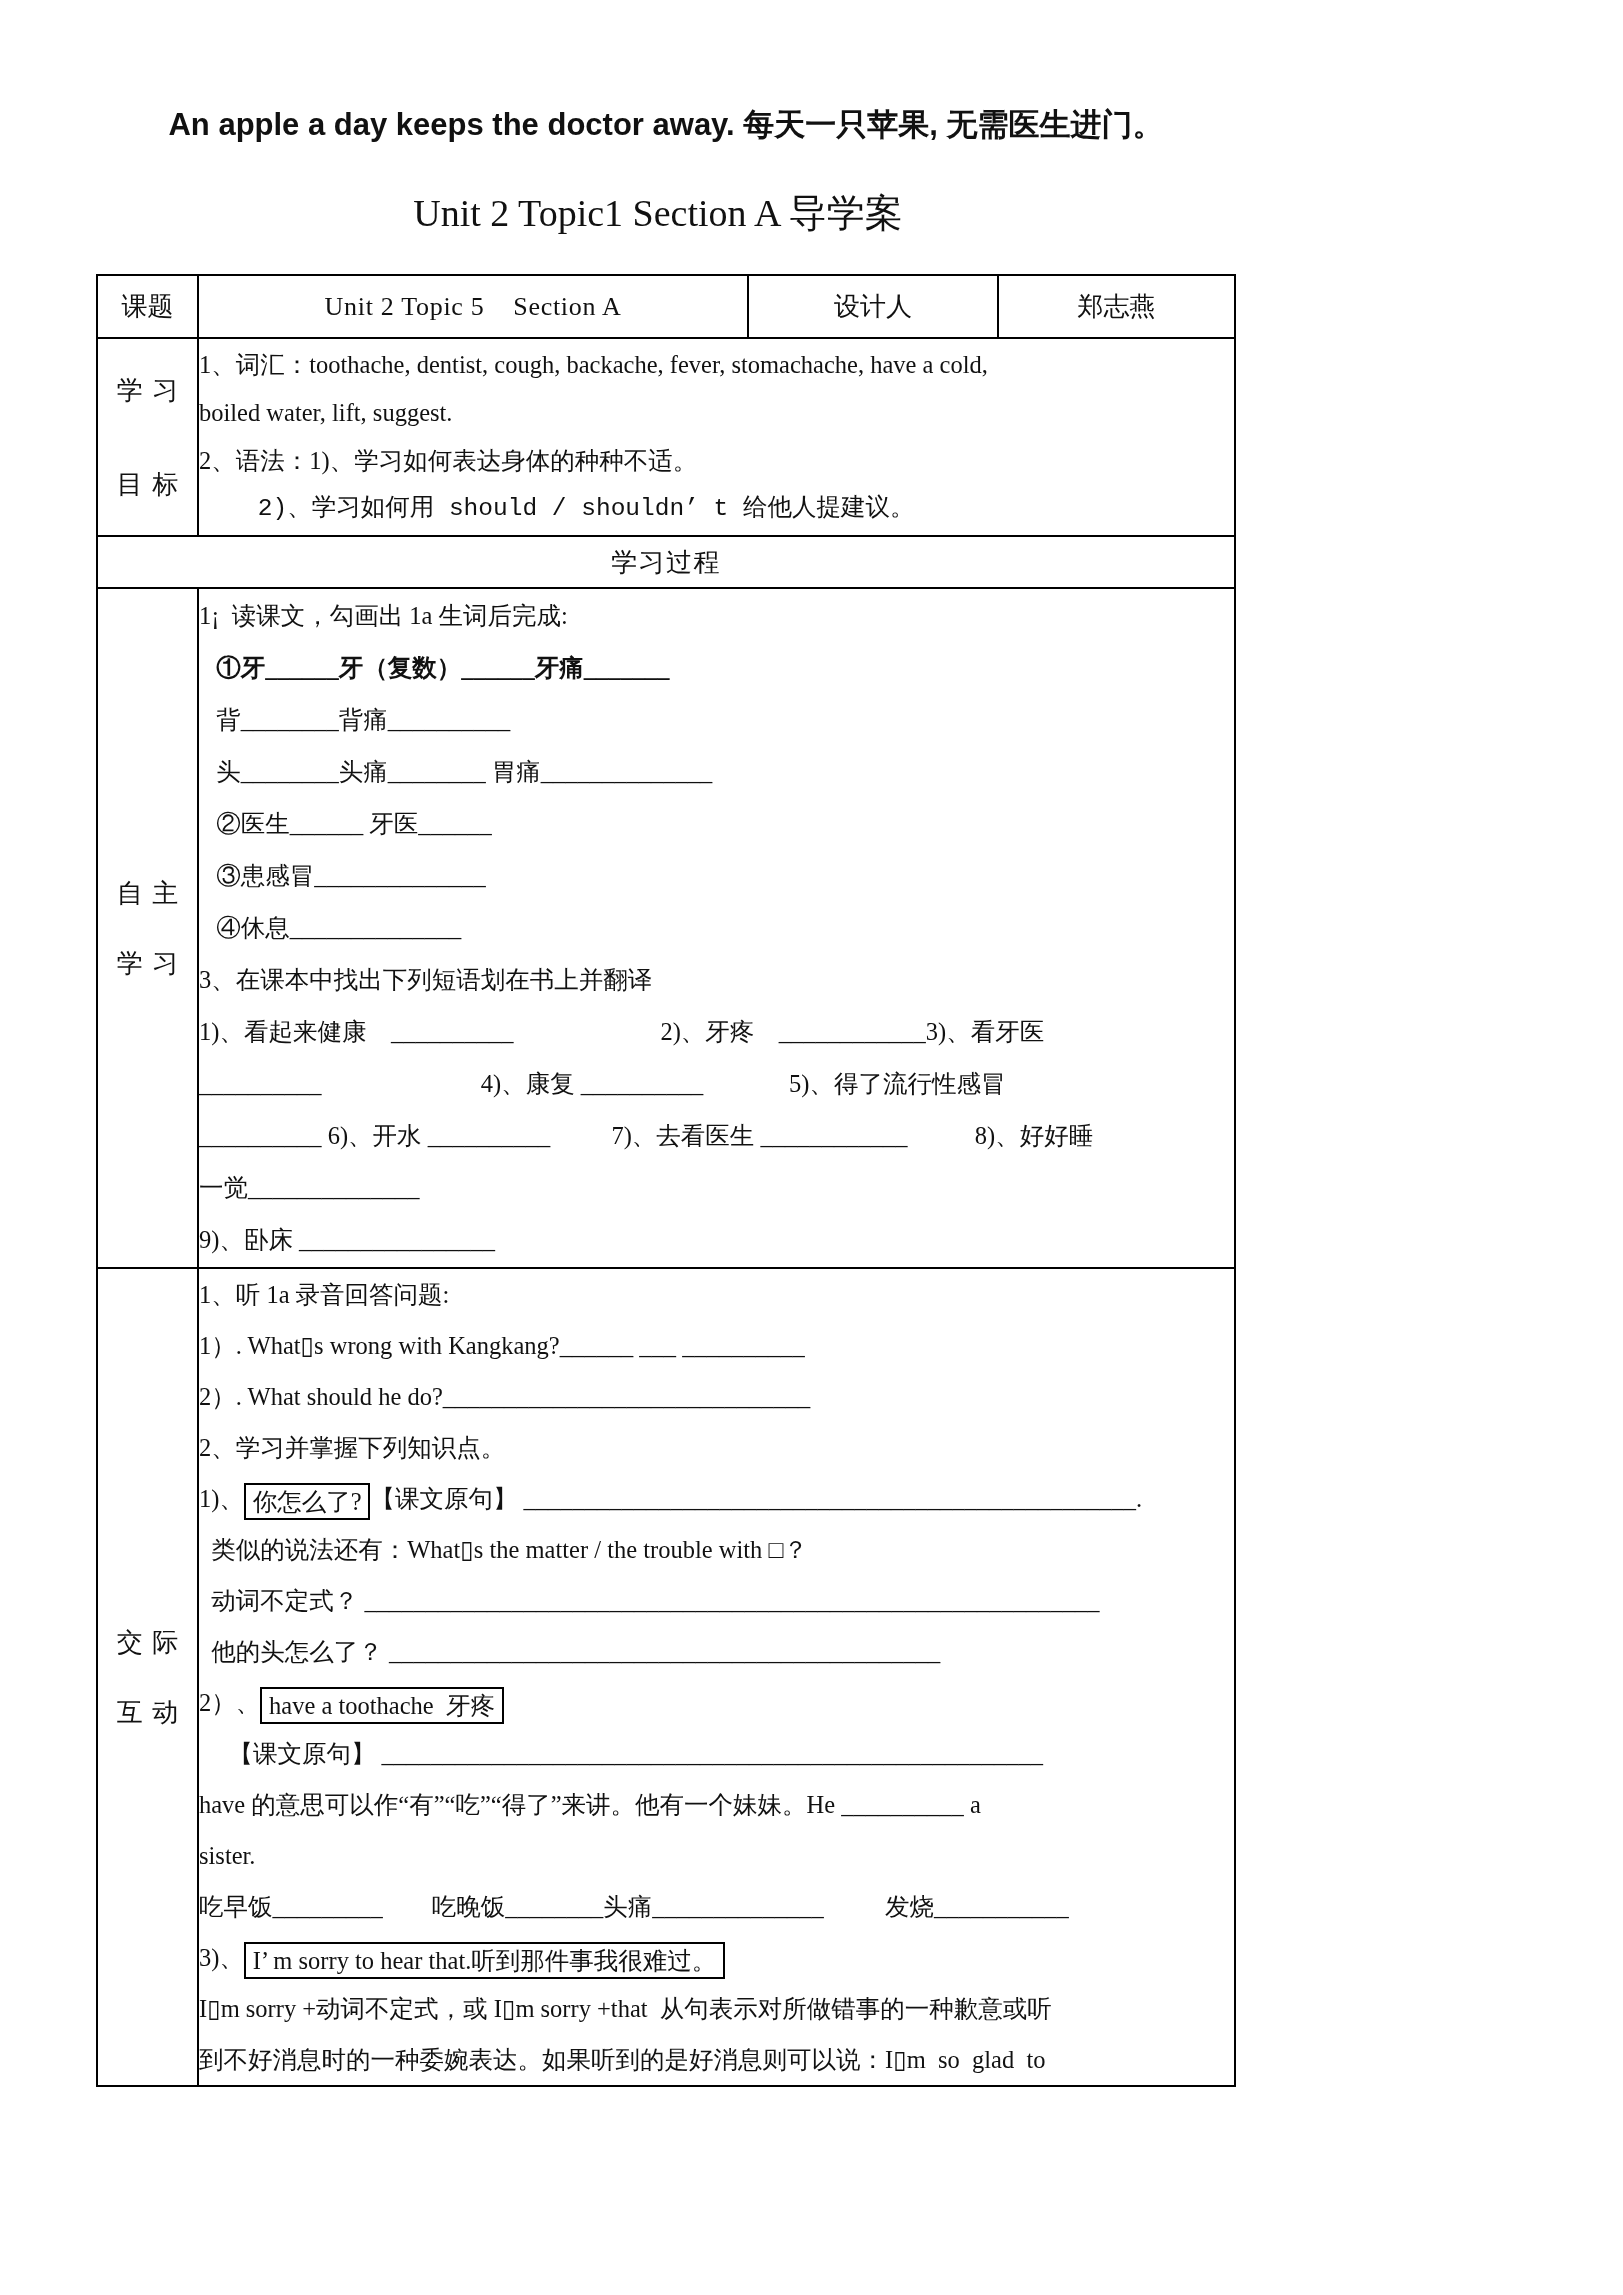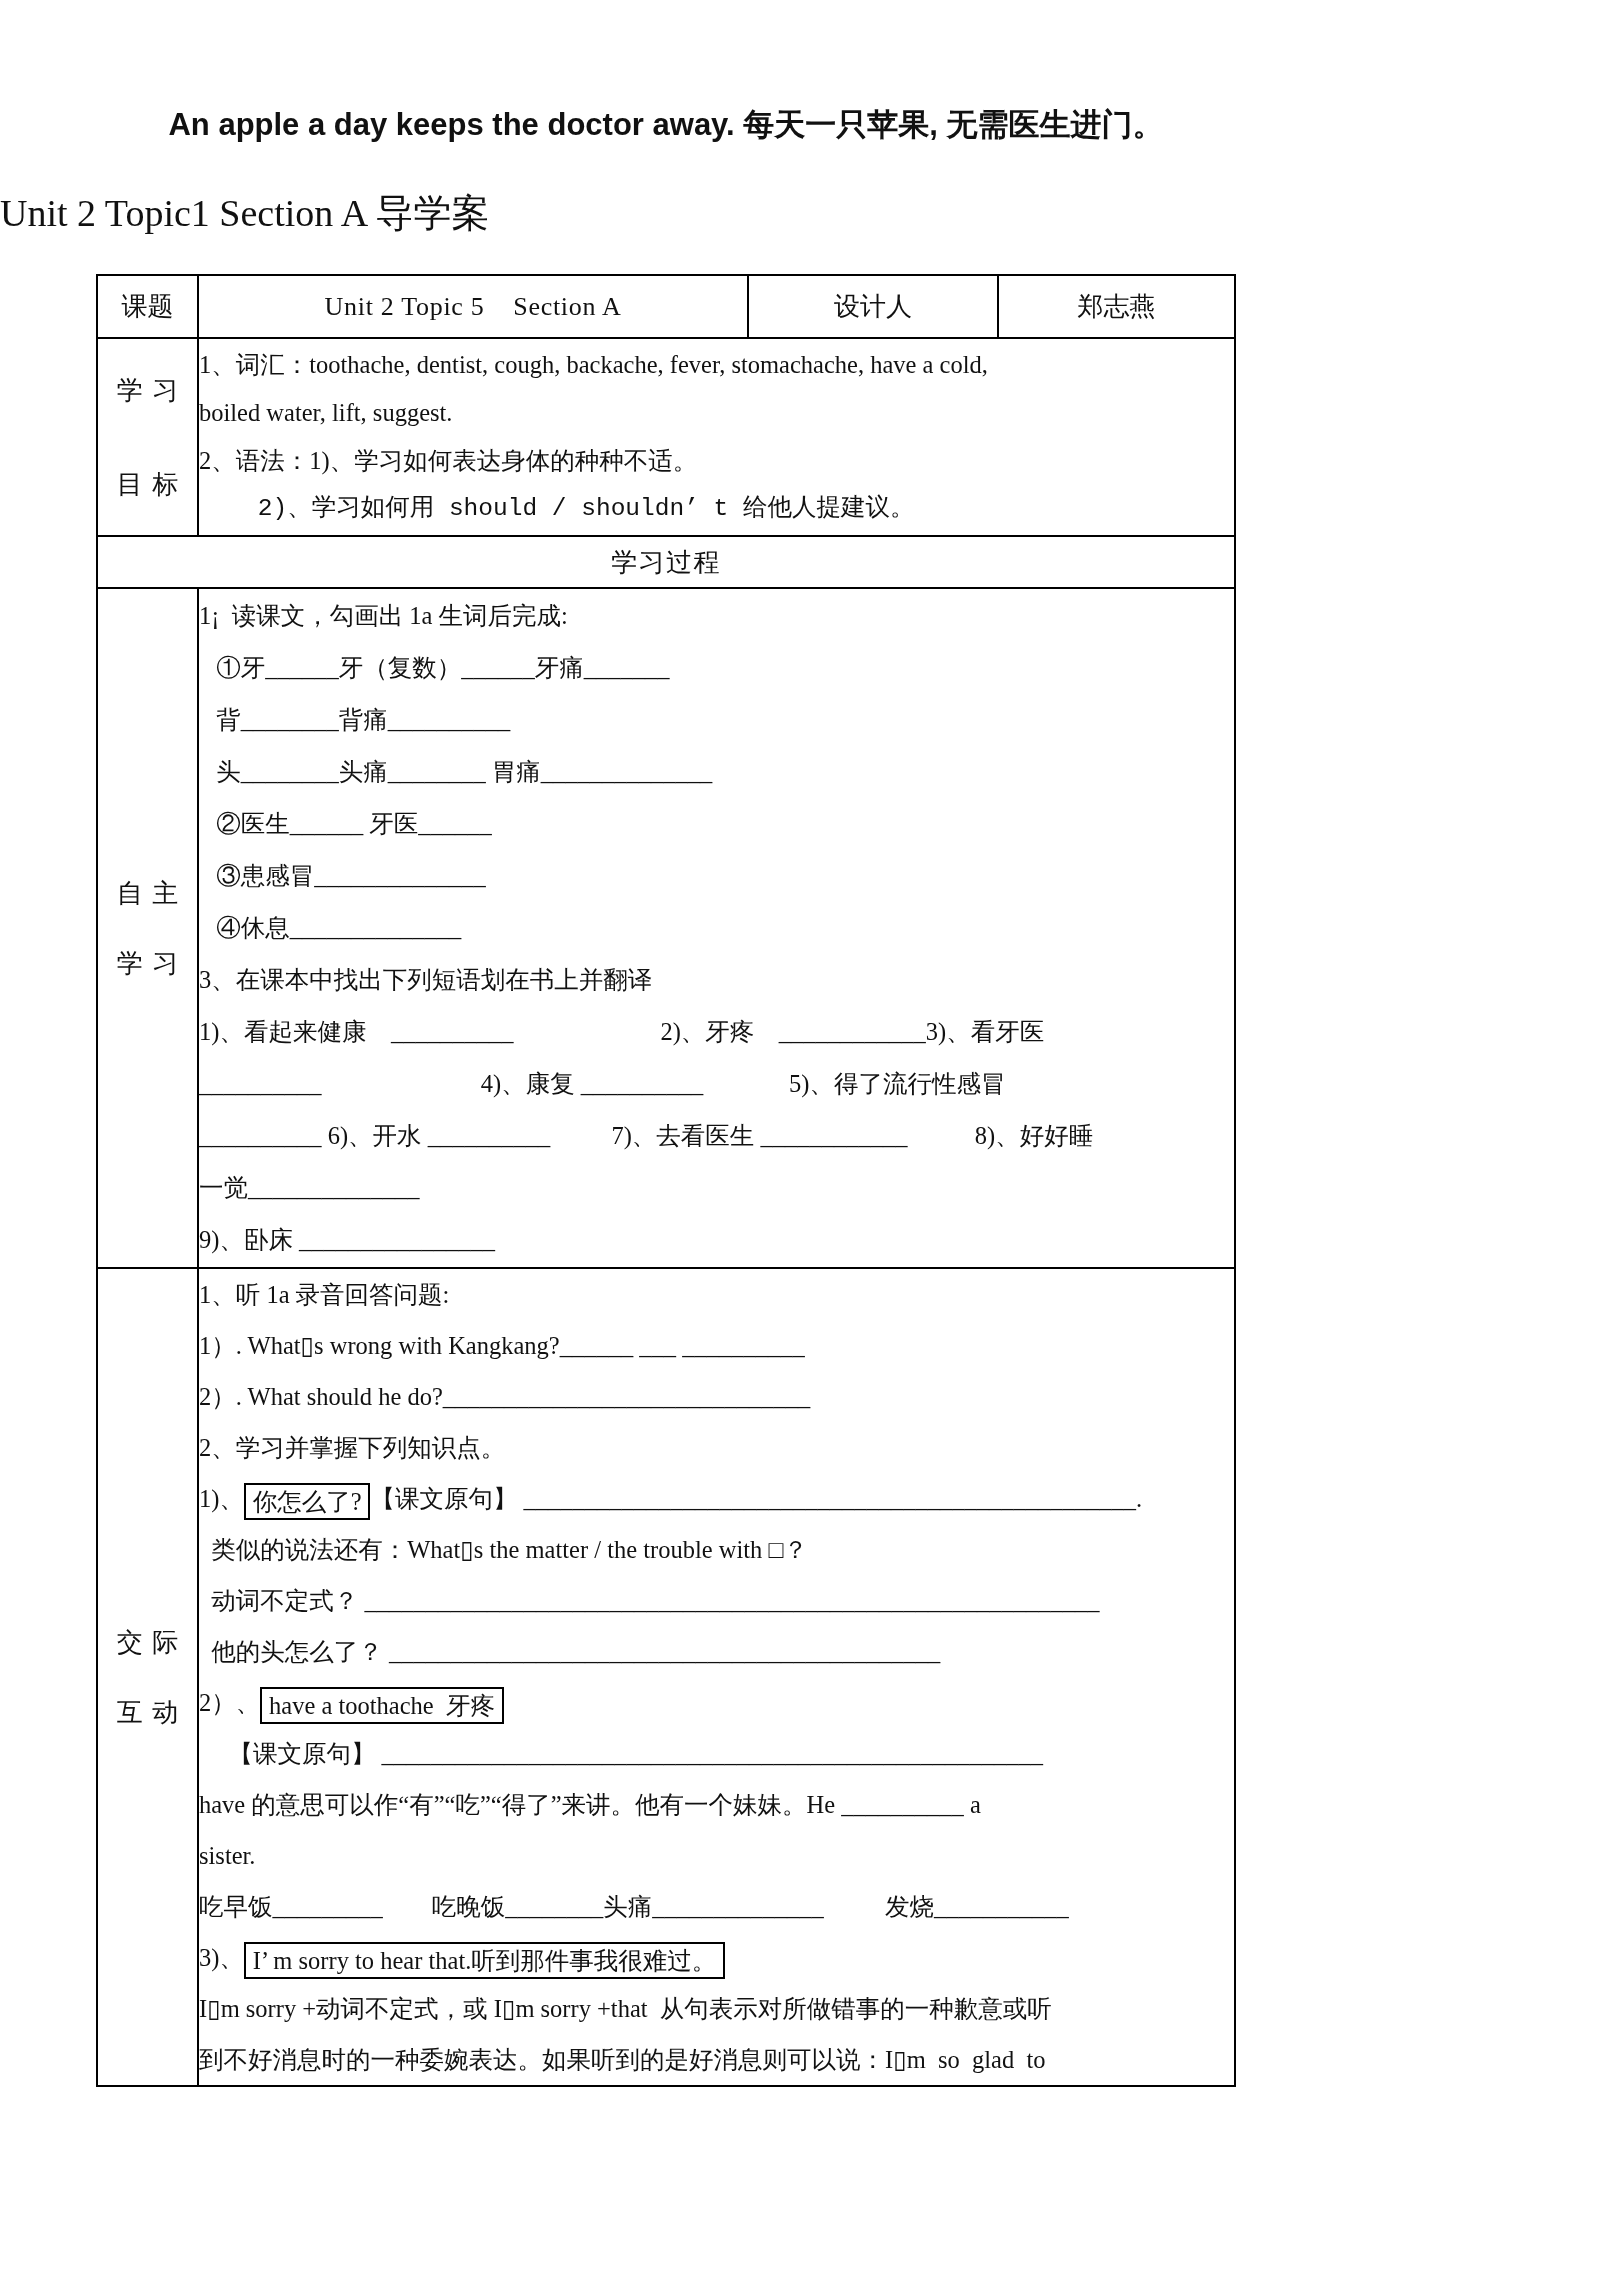--- a/index.html
+++ b/index.html
@@ -19,20 +19,21 @@
     font-family: "Liberation Sans", "DejaVu Sans", sans-serif;
     font-weight: bold;
     font-size: 31px;
     letter-spacing: 0px;
     white-space: pre;
   }
   .motto .motto-zh { font-weight: bold; }
 
   .doc-title {
     margin: 42px 16px 0 0;
+    text-align: center;
     font-weight: normal;
     font-size: 38px;
     font-family: "Liberation Serif", "DejaVu Serif", serif;
   }
 
   table.sheet {
     border-collapse: collapse;
     table-layout: fixed;
     width: 1138px;
     margin: 35px auto 16px auto;
@@ -136,21 +137,21 @@
 
     <tr class="r-self">
       <td class="c-vlabel">
         <div class="vstack">
           <div>自主</div>
           <div>学习</div>
         </div>
       </td>
       <td class="c-content" colspan="3">
             <div class="line"><span>1¡  读课文，勾画出 1a 生词后完成:</span></div>
-            <div class="line" style="padding-left: 0.7em;"><span>①牙______牙（复数）______牙痛_______</span></div>
+            <div class="line" style="padding-left: 0.7em; font-weight: bold;"><span>①牙______牙（复数）______牙痛_______</span></div>
             <div class="line" style="padding-left: 0.7em;"><span>背________背痛__________</span></div>
             <div class="line" style="padding-left: 0.7em;"><span>头________头痛________ 胃痛______________</span></div>
             <div class="line" style="padding-left: 0.7em;"><span>②医生______ 牙医______</span></div>
             <div class="line" style="padding-left: 0.7em;"><span>③患感冒______________</span></div>
             <div class="line" style="padding-left: 0.7em;"><span>④休息______________</span></div>
             <div class="line"><span>3、在课本中找出下列短语划在书上并翻译</span></div>
             <div class="line"><span>1)、看起来健康    __________                        2)、牙疼    ____________3)、看牙医</span></div>
             <div class="line"><span>__________                          4)、康复 __________              5)、得了流行性感冒</span></div>
             <div class="line"><span>__________ 6)、开水 __________          7)、去看医生 ____________           8)、好好睡</span></div>
             <div class="line"><span>一觉______________</span></div>

